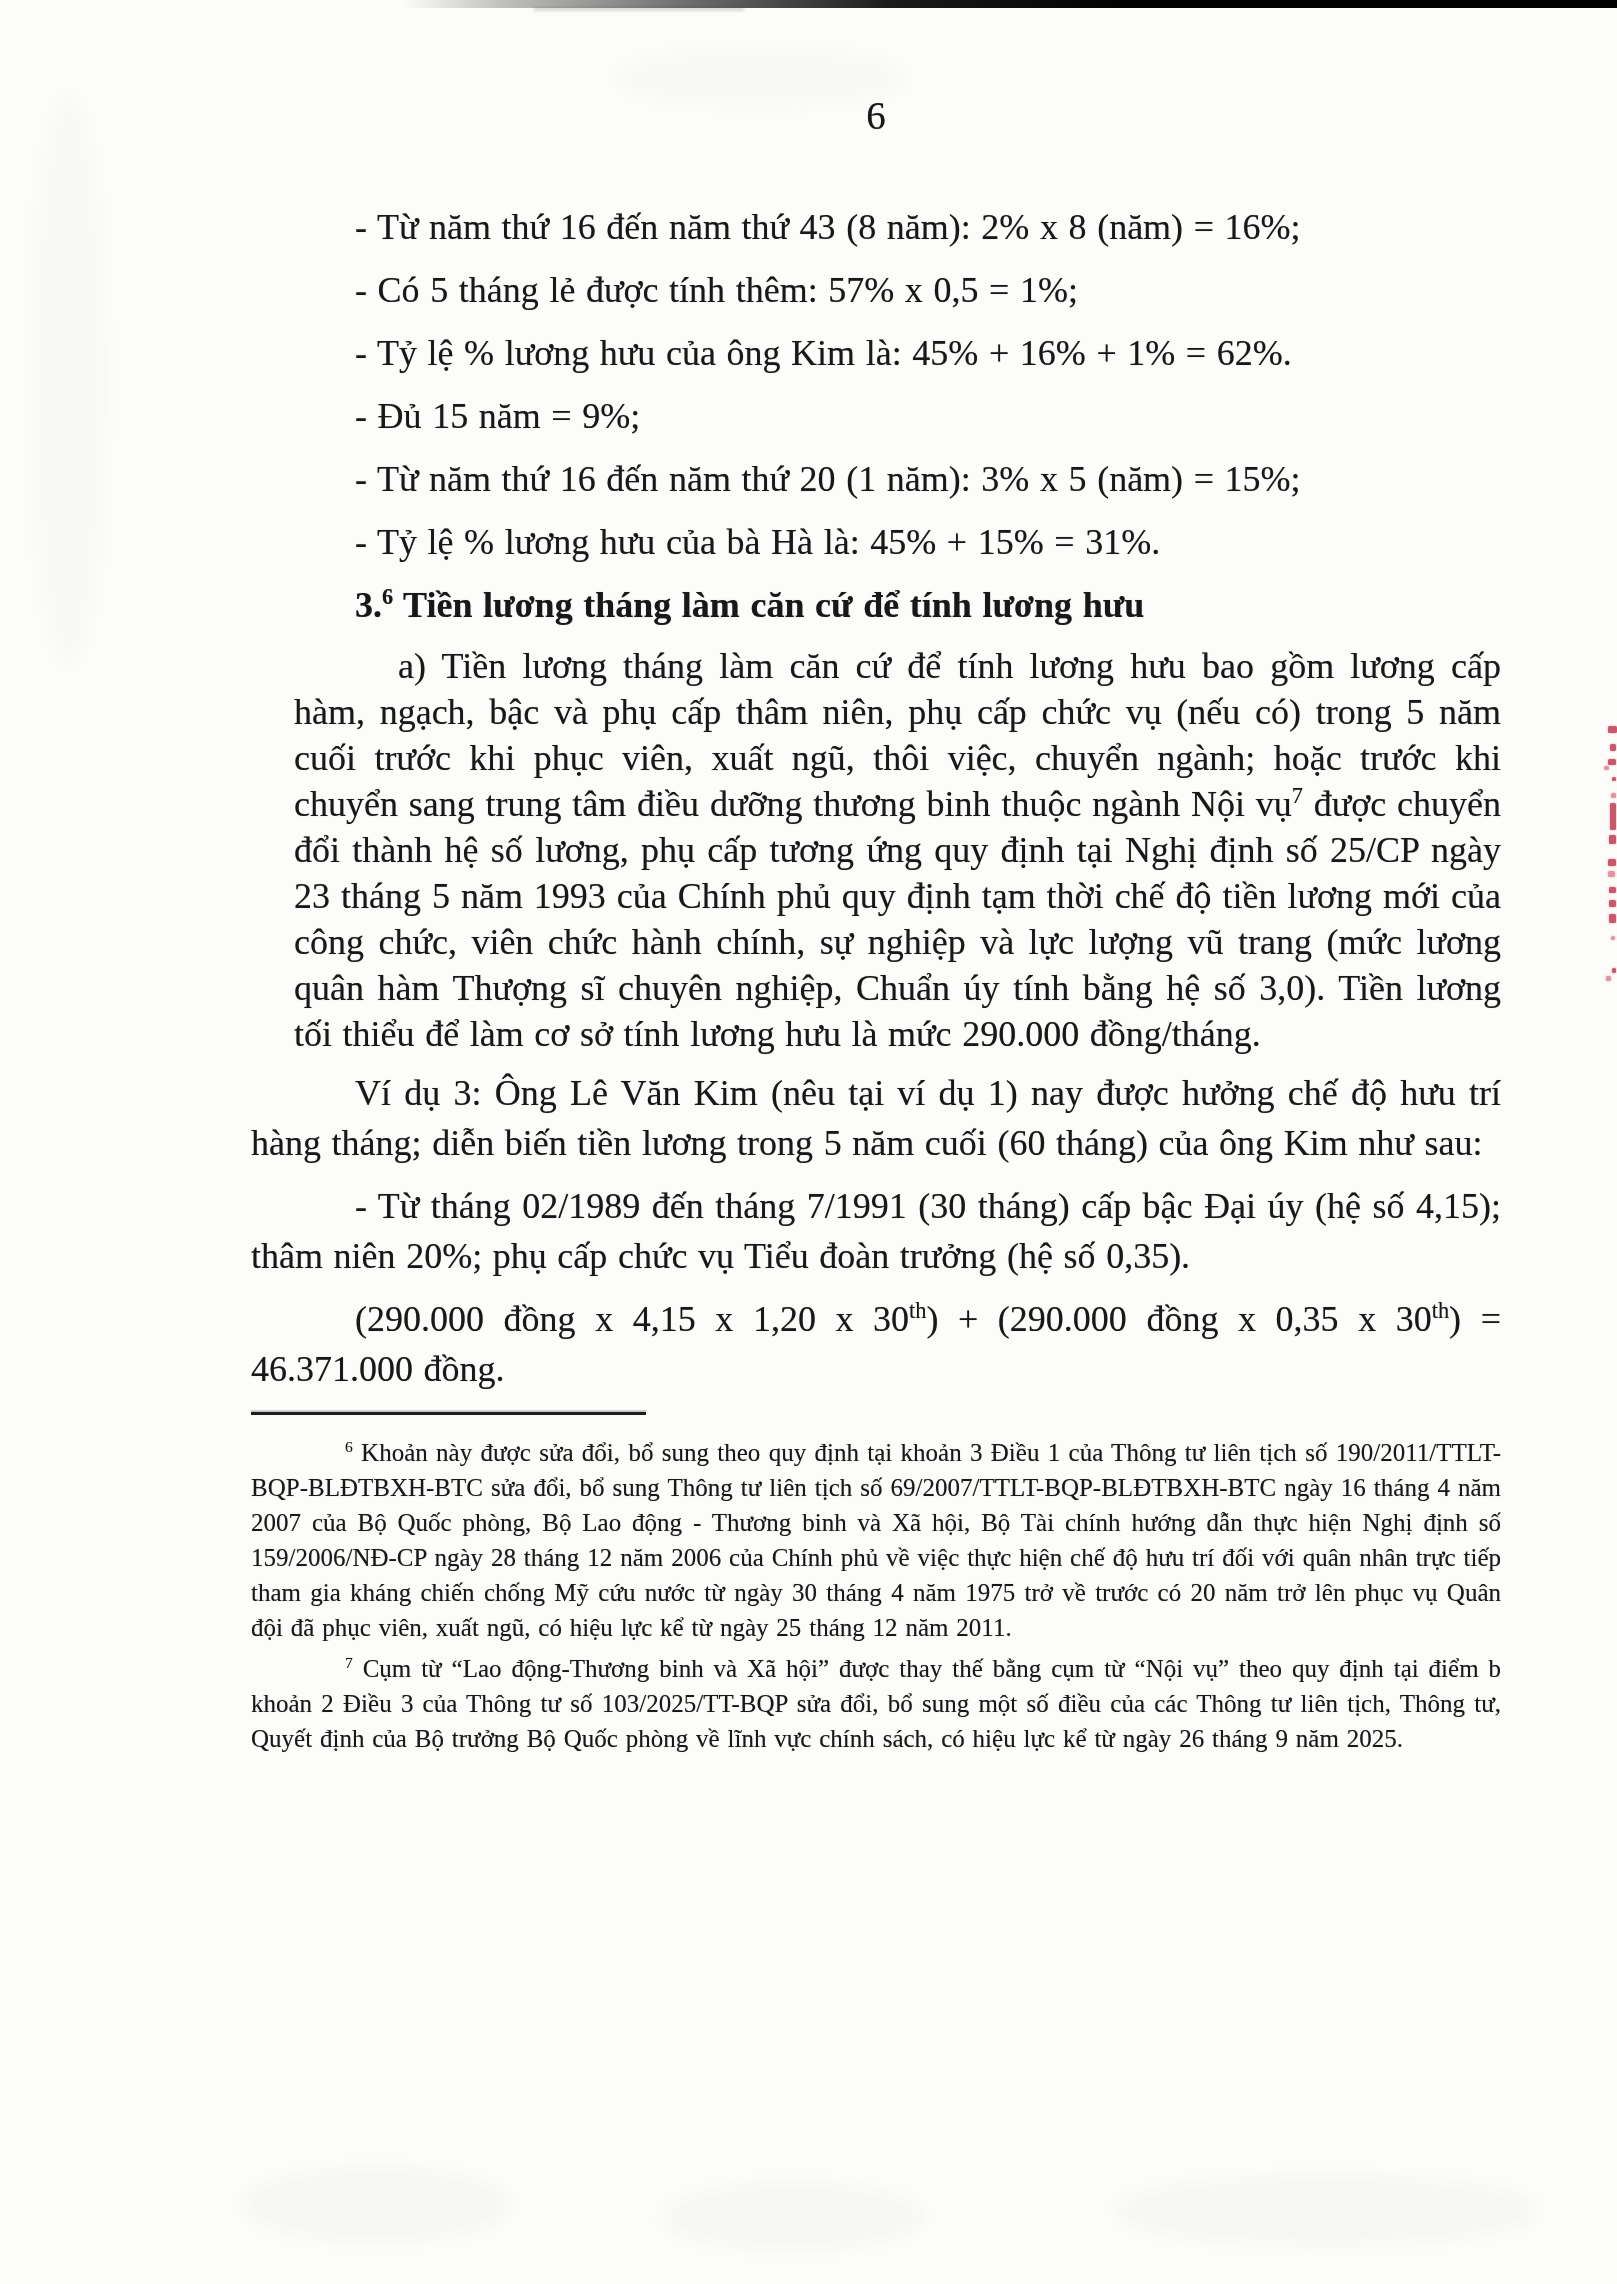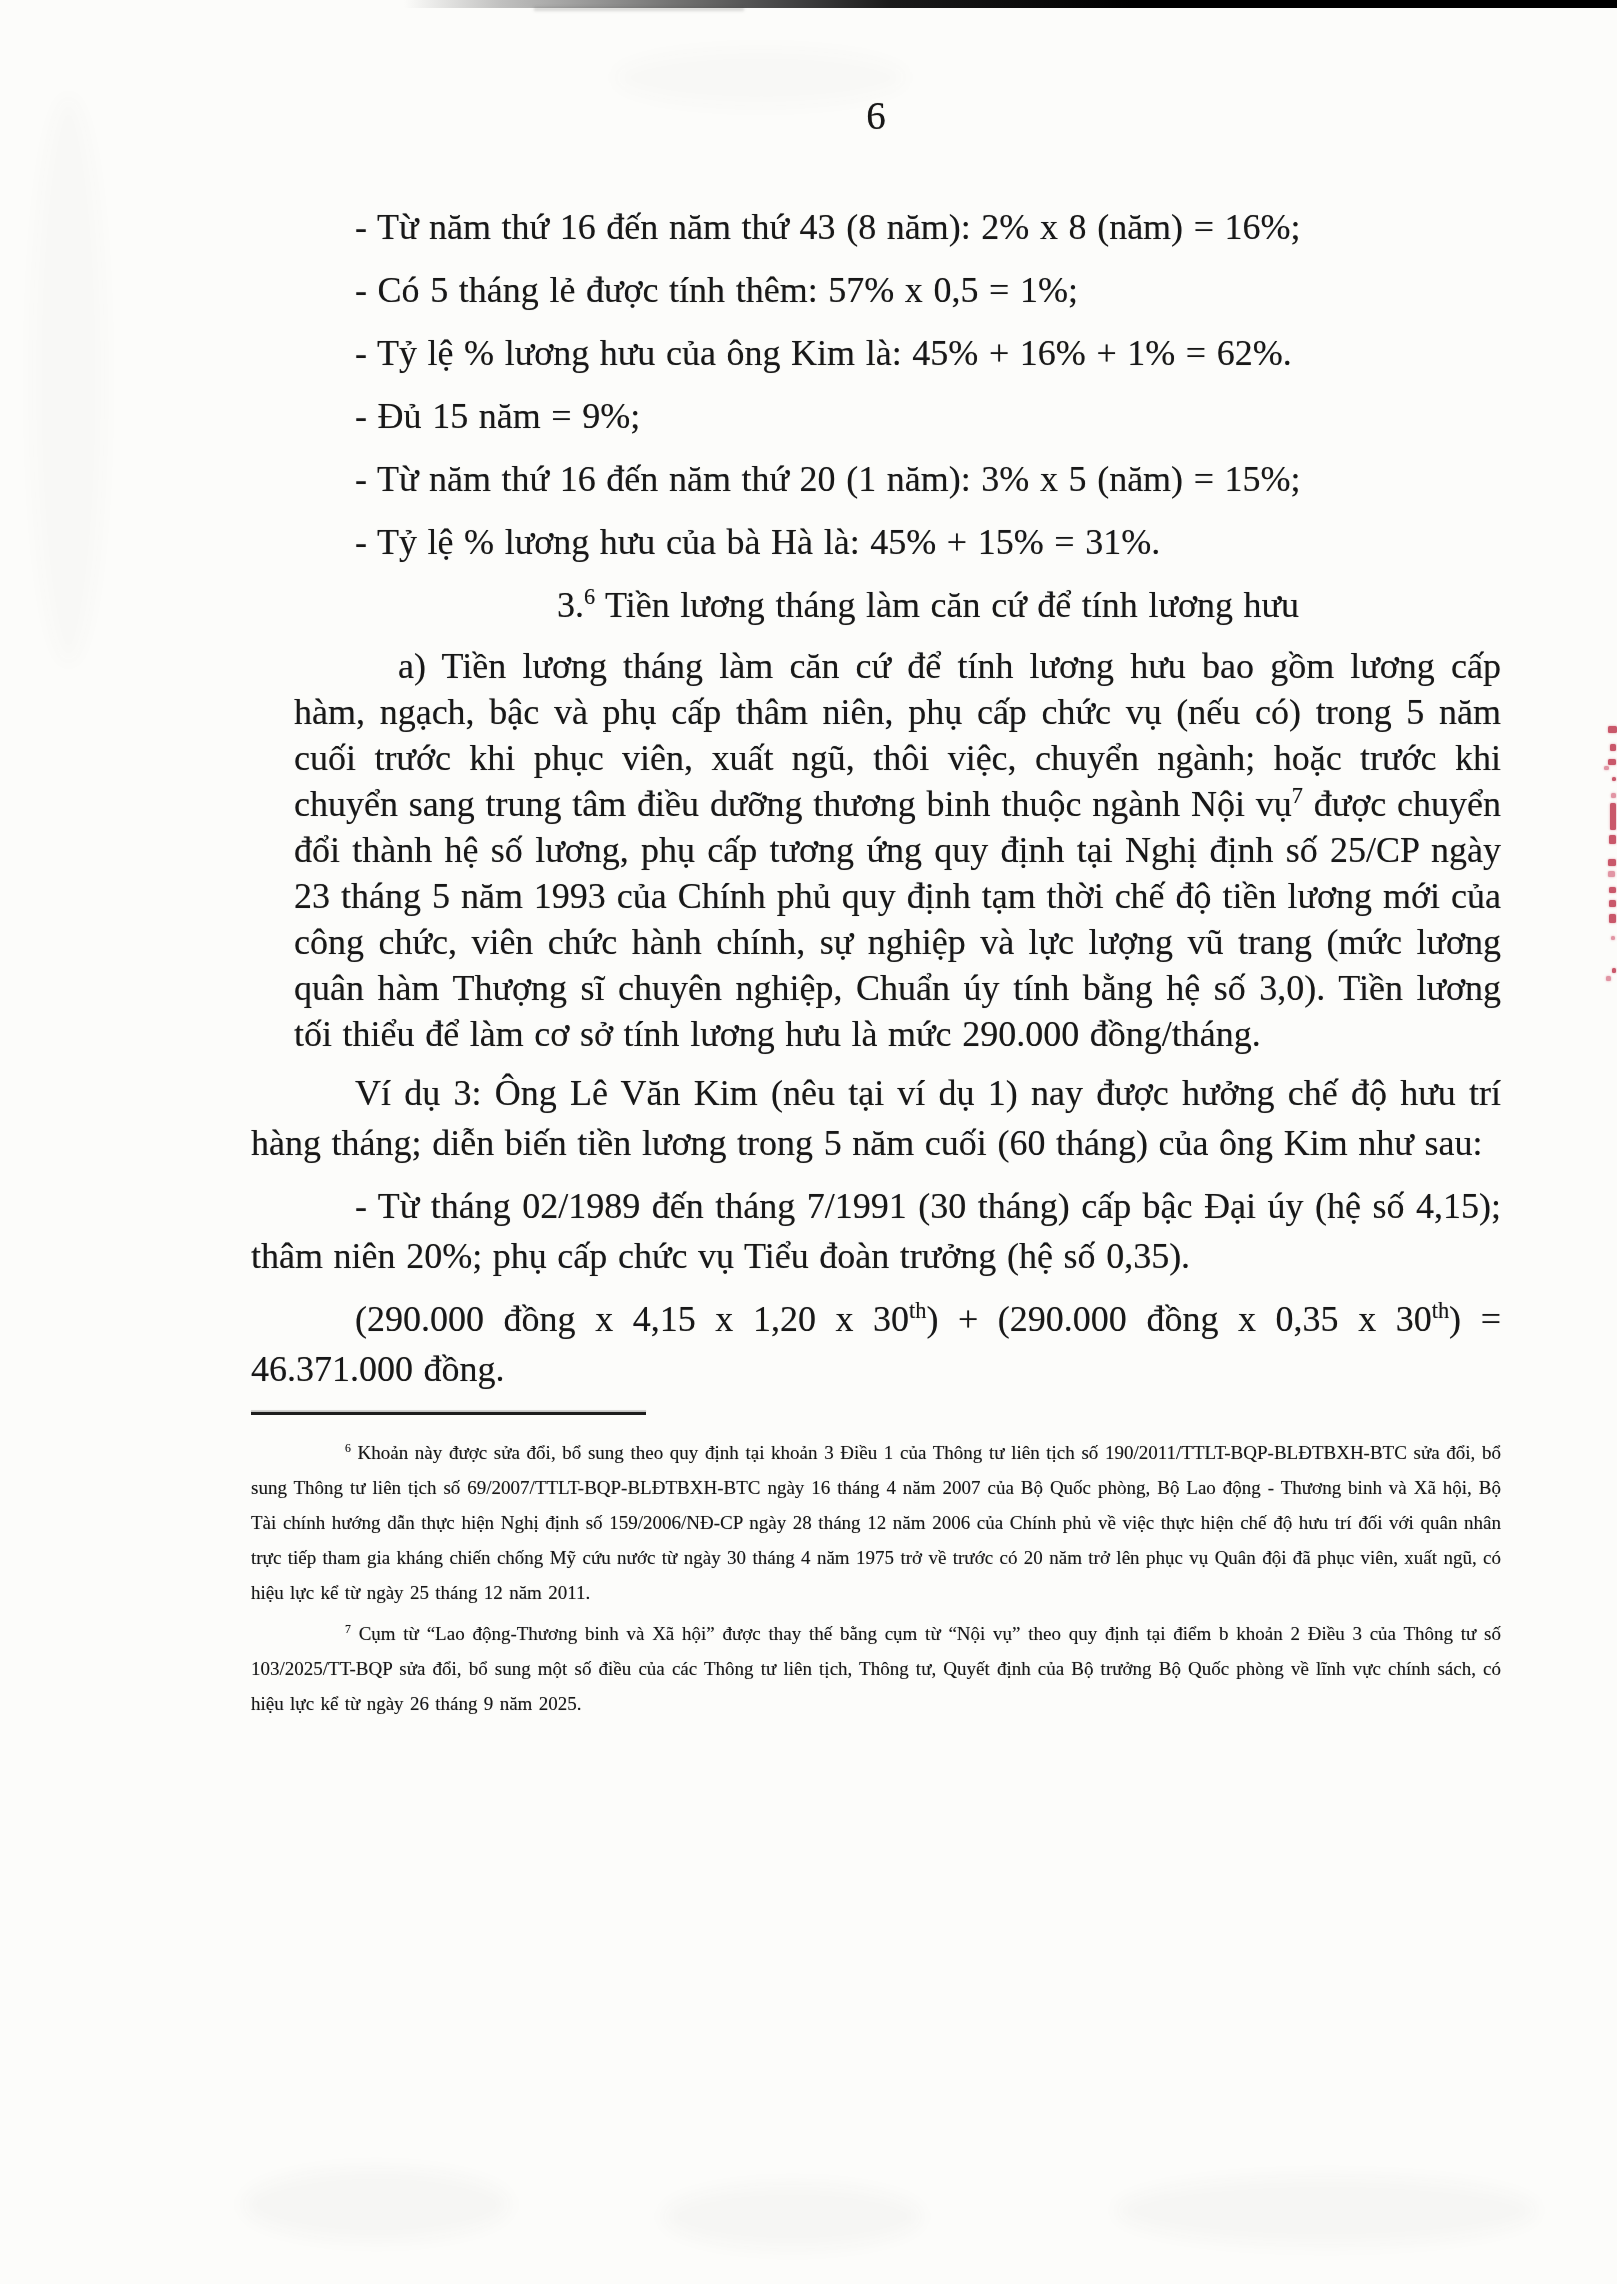--- a/index.html
+++ b/index.html
@@ -32,34 +32,34 @@
     text-align:center;font-size:39px;line-height:42px;
     text-shadow:0 0 0.8px rgba(0,0,0,0.5);
   }
   .content{
     position:absolute;top:202px;left:251px;width:1250px;
     font-size:36px;line-height:50px;
     text-shadow:0 0 0.8px rgba(10,10,10,0.45);
     word-spacing:1.6px;
   }
   .content p{margin:0 0 13px 0;text-align:justify;text-indent:104px;}
-  .content p.heading{font-weight:normal;text-align:center;margin-top:0;}
+  .content p.heading{font-weight:bold;text-align:left;margin-top:0;}
   .content p.tight{line-height:46px;margin-bottom:11.3px;margin-left:43px;}
   .content p.formula{margin-top:4.9px;margin-bottom:0;}
   sup{font-size:0.62em;line-height:0;vertical-align:super;letter-spacing:0;}
   
   .fn-sep{
     margin:18px 0 0 0;
     width:395px;height:0;
     border-top:3.2px solid #1d1d1d;
     box-shadow:0 -1.6px 0.8px rgba(90,90,90,0.35);
   }
   .footnotes{
     margin-top:19.4px;
-    font-size:19px;line-height:35px;
+    font-size:25px;line-height:35px;
     text-shadow:0 0 0.8px rgba(10,10,10,0.4);
   }
   .footnotes p{margin:0 0 6.5px 0;text-align:justify;text-indent:94px;}
   
   .red-marks{position:absolute;top:712px;right:0;width:14.6px;height:279px;}
   .red-marks i{
     position:absolute;display:block;border-radius:1.6px;
     background:#c13c52;opacity:0.85;
     box-shadow:0 0 2.4px rgba(205,70,95,0.65);
   }

